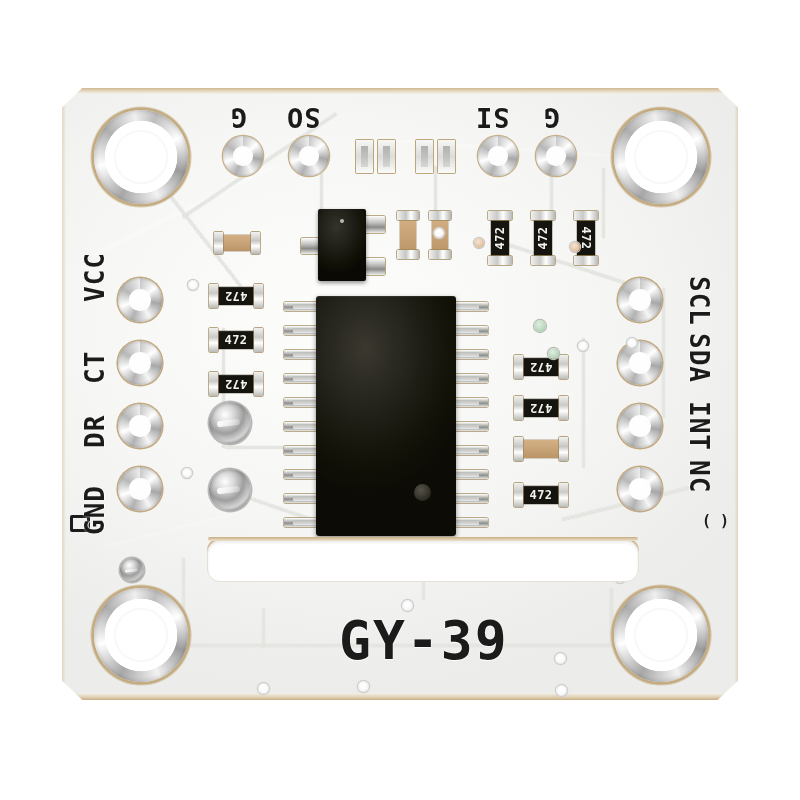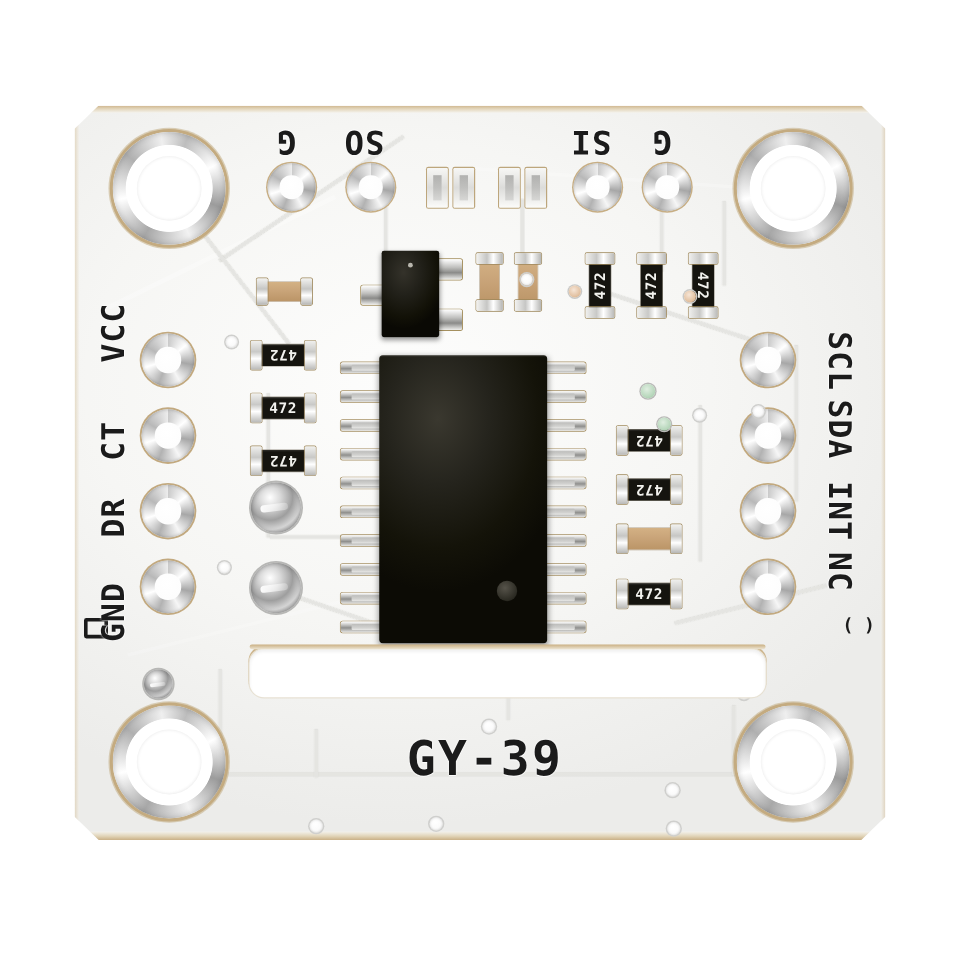--- a/index.html
+++ b/index.html
@@ -538,16 +538,16 @@
     <div class="silk rot90" style="left:18px;top:214px;font-size:26px;">VCC</div>
     <div class="silk rot90" style="left:18px;top:296px;font-size:26px;">CT</div>
     <div class="silk rot90" style="left:18px;top:360px;font-size:26px;">DR</div>
     <div class="silk rot90" style="left:18px;top:447px;font-size:26px;">GND</div>
 
     <div class="silk rot90cw" style="left:652px;top:188px;font-size:26px;">SCL</div>
     <div class="silk rot90cw" style="left:652px;top:245px;font-size:26px;">SDA</div>
     <div class="silk rot90cw" style="left:652px;top:313px;font-size:26px;">INT</div>
     <div class="silk rot90cw" style="left:652px;top:372px;font-size:26px;">NC</div>
 
-    <div class="silk" style="left:277px;top:522px;font-size:40px;letter-spacing:2px;">GY-39</div>
+    <div class="silk" style="left:277px;top:522px;font-size:53px;letter-spacing:2px;">GY-39</div>
 
   </div>
 </div>
 
 </body></html>

